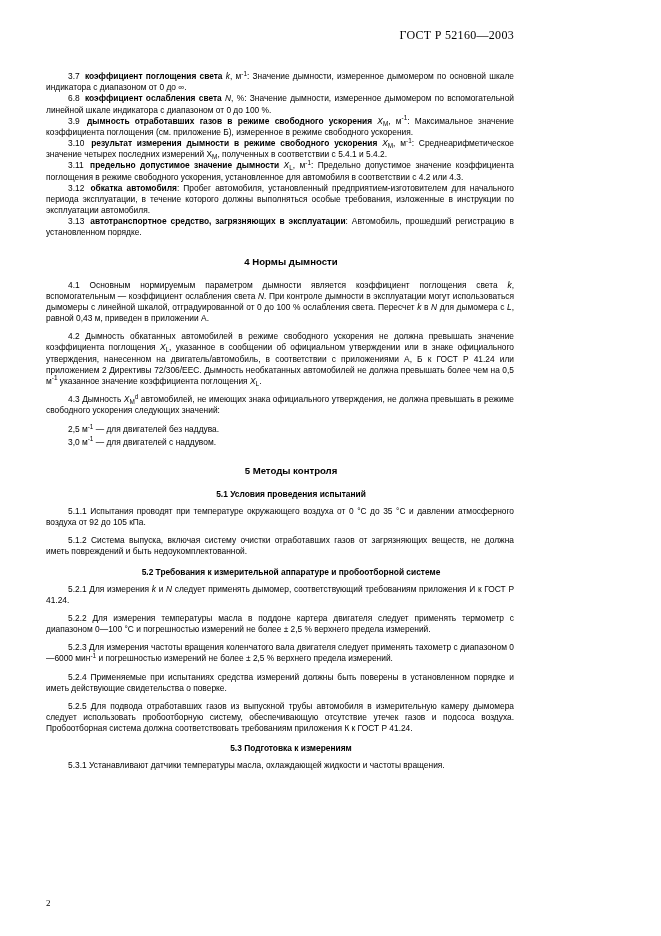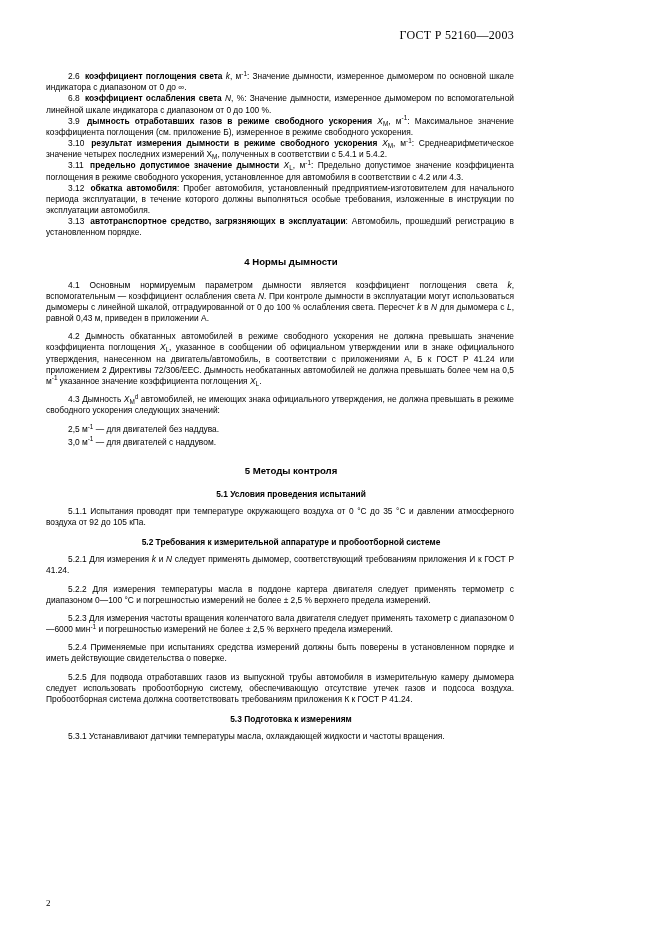--- a/index.html
+++ b/index.html
@@ -97,21 +97,21 @@
 <body>
 
 <div class="page">
 
   <div class="header">
     <span class="std">ГОСТ Р 52160—2003</span>
   </div>
 
   <div class="body-col">
 
-    <p class="ind"><span class="num">2.6</span> <span class="bi">коэффициент поглощения света</span> <span class="i">k</span><span>, м</span><sup>-1</sup><span>: Значение дымности, измеренное дымомером по основной шкале индикатора с диапазоном от 0 до ∞.</span></p>
+    <p class="ind"><span class="num">3.7</span> <span class="bi">коэффициент поглощения света</span> <span class="i">k</span><span>, м</span><sup>-1</sup><span>: Значение дымности, измеренное дымомером по основной шкале индикатора с диапазоном от 0 до ∞.</span></p>
 
     <p class="ind"><span class="num">6.8</span> <span class="bi">коэффициент ослабления света</span> <span class="i">N</span><span>, %</span><span>: Значение дымности, измеренное дымомером по вспомогательной линейной шкале индикатора с диапазоном от 0 до 100 %.</span></p>
 
     <p class="ind"><span class="num">3.9</span> <span class="bi">дымность отработавших газов в режиме свободного ускорения</span> <span class="i">X</span><sub>M</sub><span>, м</span><sup>-1</sup><span>: Максимальное значение коэффициента поглощения (см. приложение Б), измеренное в режиме свободного ускорения.</span></p>
 
     <p class="ind"><span class="num">3.10</span> <span class="bi">результат измерения дымности в режиме свободного ускорения</span> <span class="i">X</span><sub>M</sub><span>, м</span><sup>-1</sup><span>: Среднеарифметическое значение четырех последних измерений X</span><sub>M</sub><span>, полученных в соответствии с 5.4.1 и 5.4.2.</span></p>
 
     <p class="ind"><span class="num">3.11</span> <span class="bi">предельно допустимое значение дымности</span> <span class="i">X</span><sub>L</sub><span>, м</span><sup>-1</sup><span>: Предельно допустимое значение коэффициента поглощения в режиме свободного ускорения, установленное для автомобиля в соответствии с 4.2 или 4.3.</span></p>
 
     <p class="ind"><span class="num">3.12</span> <span class="bi">обкатка автомобиля</span><span>: Пробег автомобиля, установленный предприятием-изготовителем для начального периода эксплуатации, в течение которого должны выполняться особые требования, изложенные в инструкции по эксплуатации автомобиля.</span></p>
@@ -126,20 +126,21 @@
 
     <p class="ind gap-s"><span>4.3  Дымность </span><span class="i">X</span><sub>M</sub><sup>d</sup><span> автомобилей, не имеющих знака официального утверждения, не должна превышать в режиме свободного ускорения следующих значений:</span></p>
 
     <div class="list-line gap-s"><span>2,5 м</span><sup>-1</sup><span> — для двигателей без наддува.</span></div>
     <div class="list-line"><span>3,0 м</span><sup>-1</sup><span> — для двигателей с наддувом.</span></div>
 
     <h2 class="sect">5  Методы контроля</h2>
 
     <h3 class="sub">5.1  Условия проведения испытаний</h3>
     <p class="ind gap-s">5.1.1  Испытания проводят при температуре окружающего воздуха от 0 °С до 35 °С и давлении атмосферного воздуха от 92 до 105 кПа.</p>
+    <p class="ind gap-s">5.1.2  Система выпуска, включая систему очистки отработавших газов от загрязняющих веществ, не должна иметь повреждений и быть недоукомплектованной.</p>
 
     <h3 class="sub">5.2  Требования к измерительной аппаратуре и пробоотборной системе</h3>
     <p class="ind gap-s"><span>5.2.1  Для измерения </span><span class="i">k</span><span> и </span><span class="i">N</span><span> следует применять дымомер, соответствующий требованиям приложения И к ГОСТ Р 41.24.</span></p>
     <p class="ind gap-s">5.2.2  Для измерения температуры масла в поддоне картера двигателя следует применять термометр с диапазоном 0—100 °С и погрешностью измерений не более ± 2,5 % верхнего предела измерений.</p>
     <p class="ind gap-s"><span>5.2.3  Для измерения частоты вращения коленчатого вала двигателя следует применять тахометр с диапазоном 0—6000 мин</span><sup>-1</sup><span> и погрешностью измерений не более ± 2,5 % верхнего предела измерений.</span></p>
     <p class="ind gap-s">5.2.4  Применяемые при испытаниях средства измерений должны быть поверены в установленном порядке и иметь действующие свидетельства о поверке.</p>
     <p class="ind gap-s">5.2.5  Для подвода отработавших газов из выпускной трубы автомобиля в измерительную камеру дымомера следует использовать пробоотборную систему, обеспечивающую отсутствие утечек газов и подсоса воздуха. Пробоотборная система должна соответствовать требованиям приложения К к ГОСТ Р 41.24.</p>
 
     <h3 class="sub">5.3  Подготовка к измерениям</h3>
     <p class="ind gap-s">5.3.1  Устанавливают датчики температуры масла, охлаждающей жидкости и частоты вращения.</p>

